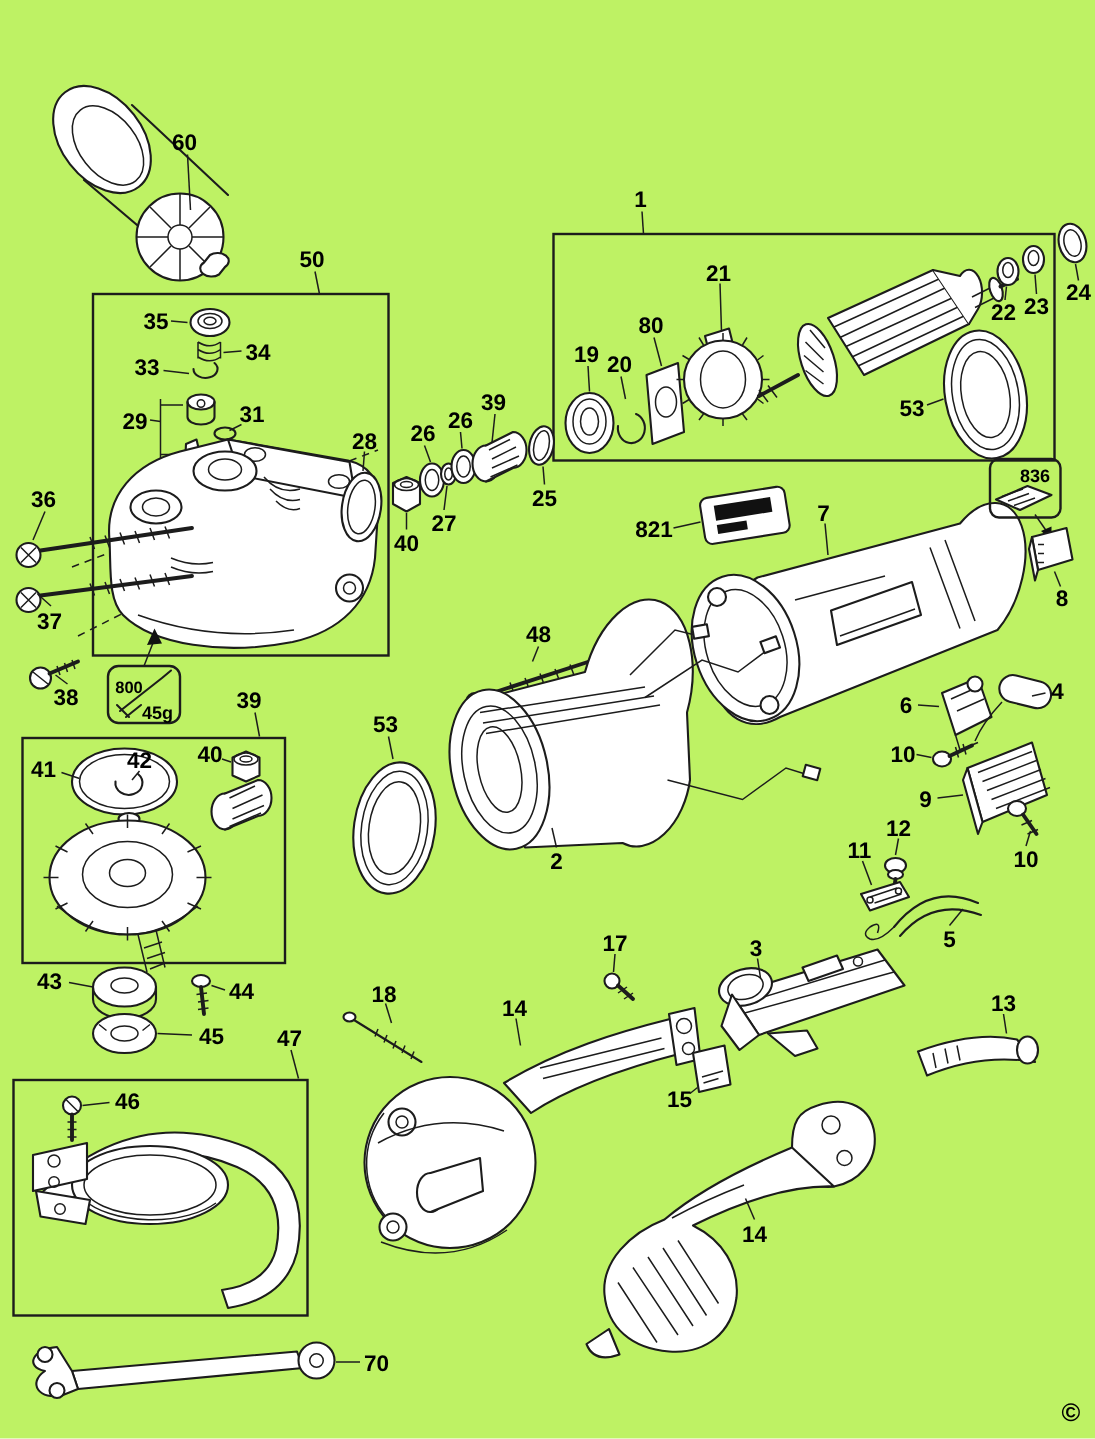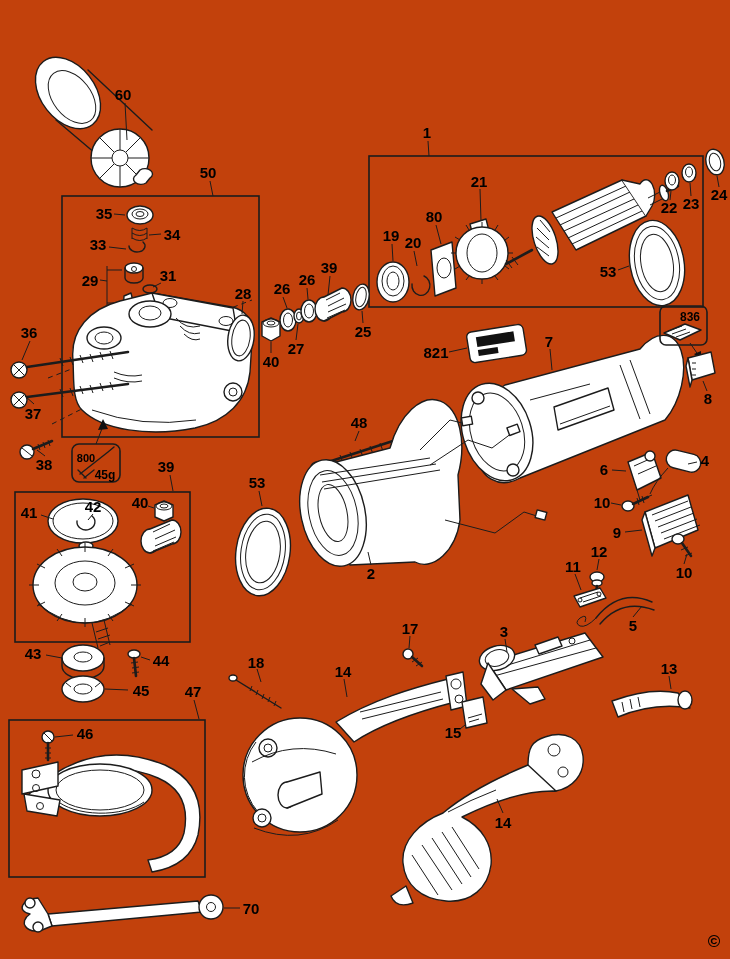--- a/index.html
+++ b/index.html
@@ -1,16 +1,16 @@
 <!DOCTYPE html>
 <html><head>
 <meta charset="utf-8">
 <style>
   html,body{margin:0;padding:0;background:#ffffff;}
-  .stage{position:relative;width:730px;height:959px;background:#c2410c;overflow:hidden;}
+  .stage{position:relative;width:730px;height:959px;background:#bef264;overflow:hidden;}
   svg{display:block;}
   .ln{stroke:#1c1c1c;stroke-width:1.4;fill:none;stroke-linecap:round;stroke-linejoin:round;}
   .lnw{stroke:#1c1c1c;stroke-width:1.4;fill:#ffffff;stroke-linecap:round;stroke-linejoin:round;}
   .thin{stroke:#1c1c1c;stroke-width:1;fill:none;}
   .thick{stroke:#1c1c1c;stroke-width:2.6;fill:none;stroke-linecap:round;}
   .box{stroke:#1c1c1c;stroke-width:1.6;fill:none;}
   .dash{stroke:#1c1c1c;stroke-width:1;fill:none;stroke-dasharray:5 4;}
   .blk{fill:#111111;stroke:none;}
   text{font-family:"Liberation Sans","DejaVu Sans",sans-serif;font-weight:bold;font-size:15px;fill:#000;}
   text.sm{font-size:11px;}

